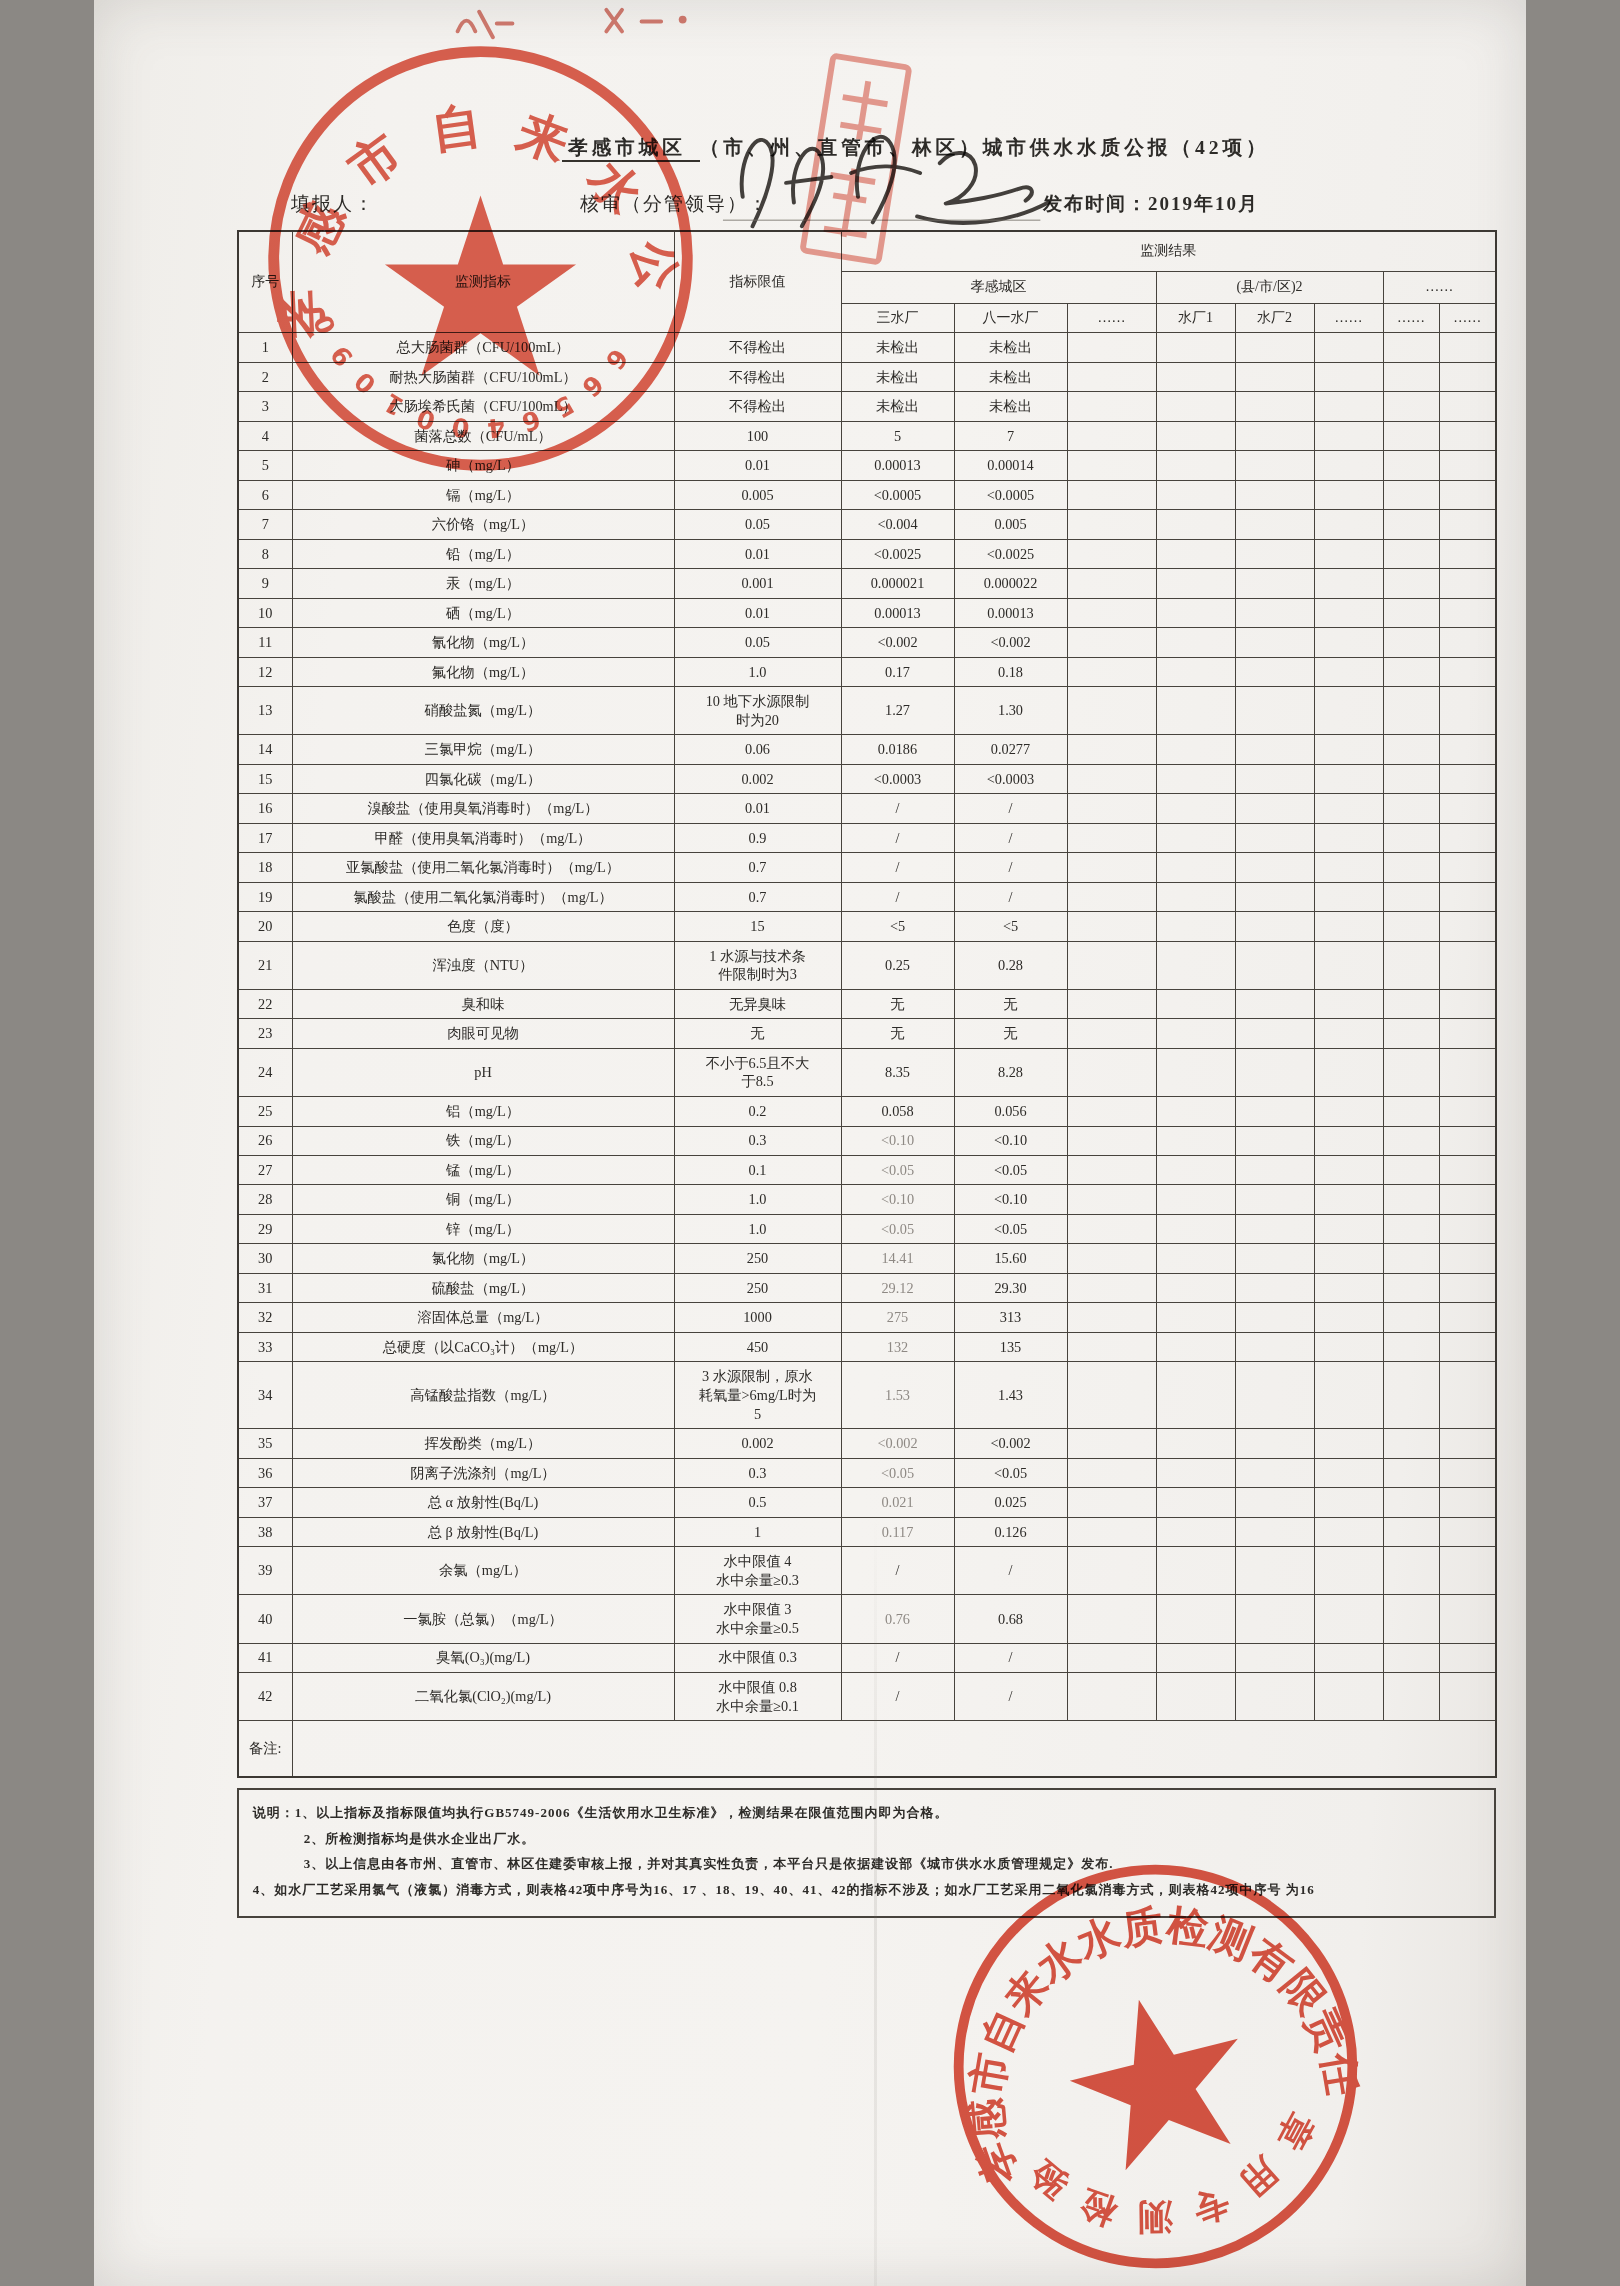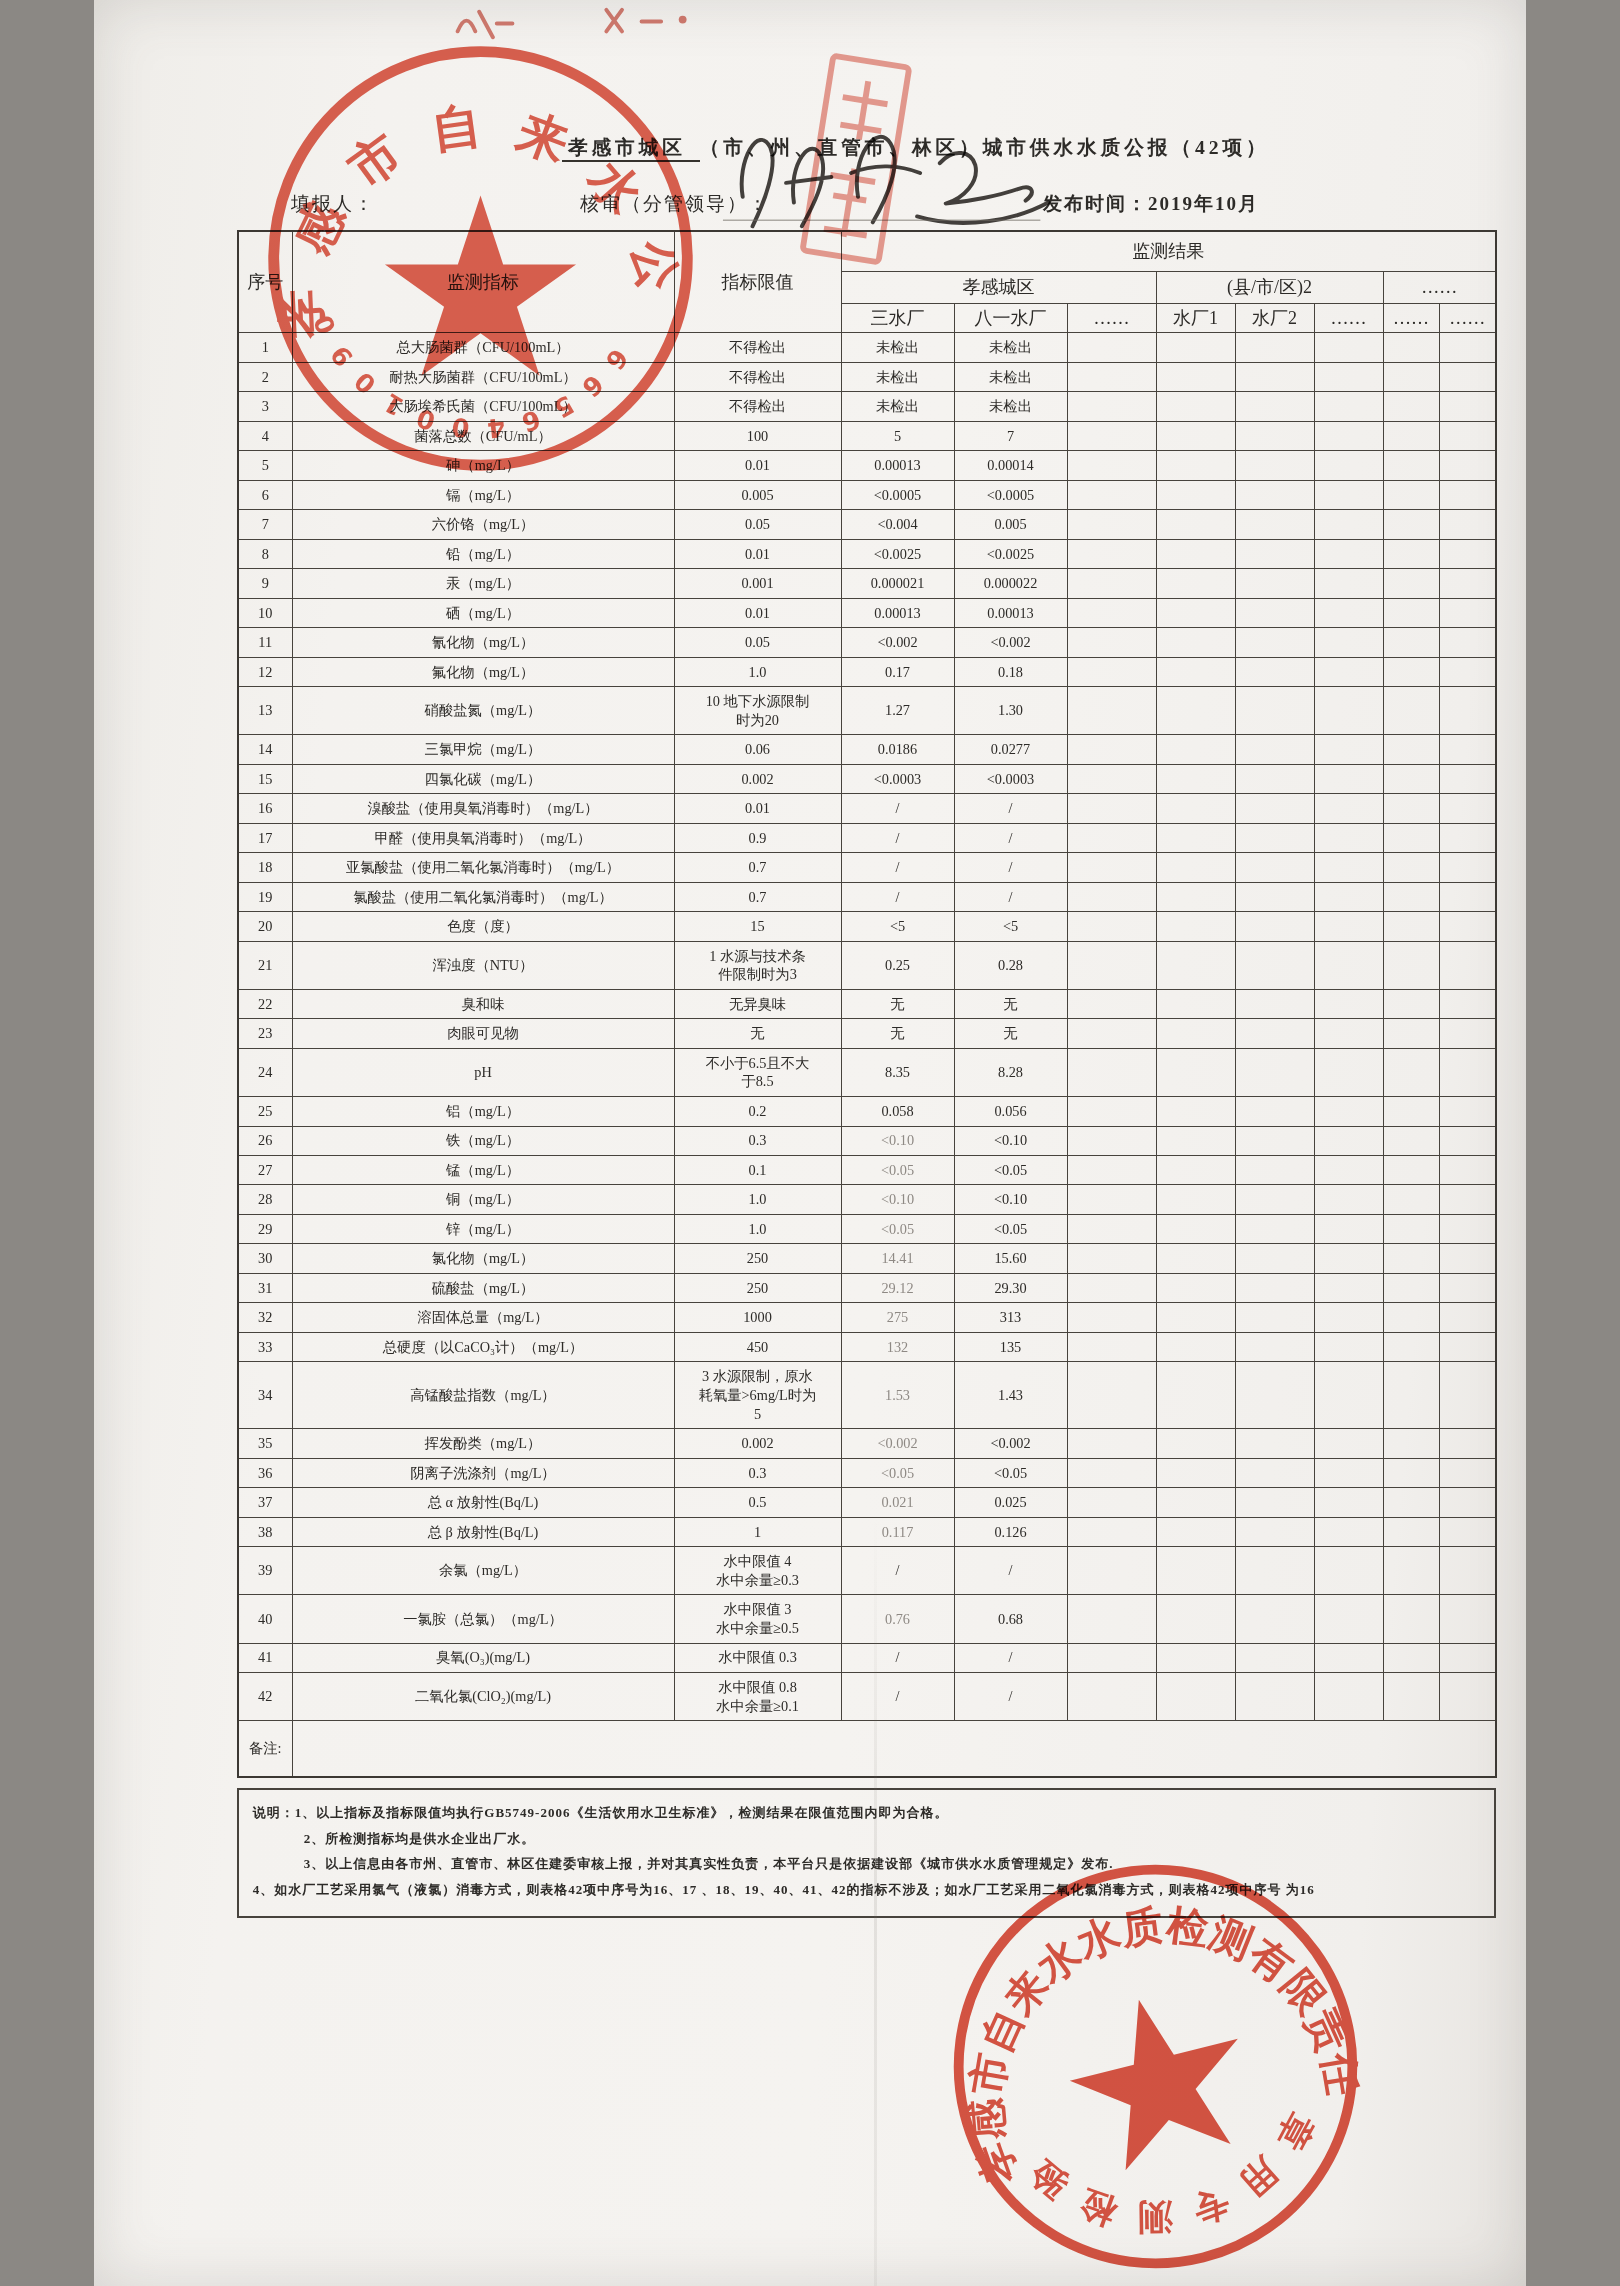--- a/index.html
+++ b/index.html
@@ -18,21 +18,21 @@
   .meta .m{position:absolute;top:15.8px;}
   .m-filler{left:54px;}
   .m-reviewer{left:343px;}
   .m-publish{left:806px;font-weight:bold;}
   
   table.report{border-collapse:collapse;table-layout:fixed;width:1259px;margin-top:3.9px;
     border:2px solid #3c3833;}
   table.report th,table.report td{border:1px solid #47433d;font-weight:normal;
     font-size:14.3px;line-height:18.7px;text-align:center;vertical-align:middle;
     padding:4.9px 3px;overflow:hidden;}
-  table.report thead th{font-size:18px;}
+  table.report thead th{font-size:14px;}
   .h1{height:41px;} .h2{height:31.5px;} .h3{height:29.6px;padding-left:13px;}
   td.ind{text-align:left;padding-left:7.9px;font-size:14.8px;white-space:nowrap;}
   td.limit{white-space:pre-line;}
   td.val{font-size:14.3px;}
   td.faded{color:#8e8984;}
   tr.remark-row td{height:45px;}
   td.remark-label{text-align:left;padding-left:3.9px;font-size:14.8px;}
   
   .notes{margin-top:10px;border:2px solid #47433d;padding:9.9px 15.8px 13.8px 13.8px;
     font-size:13px;line-height:25.6px;letter-spacing:1px;font-weight:bold;}

